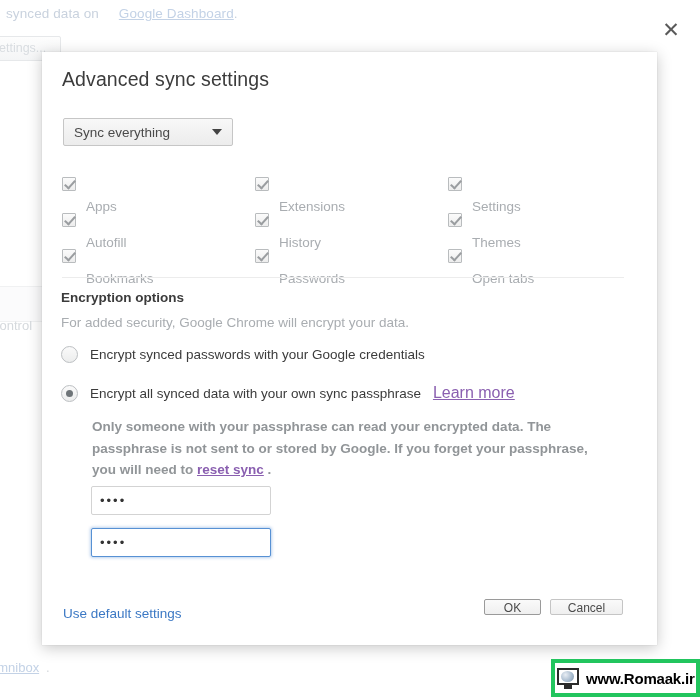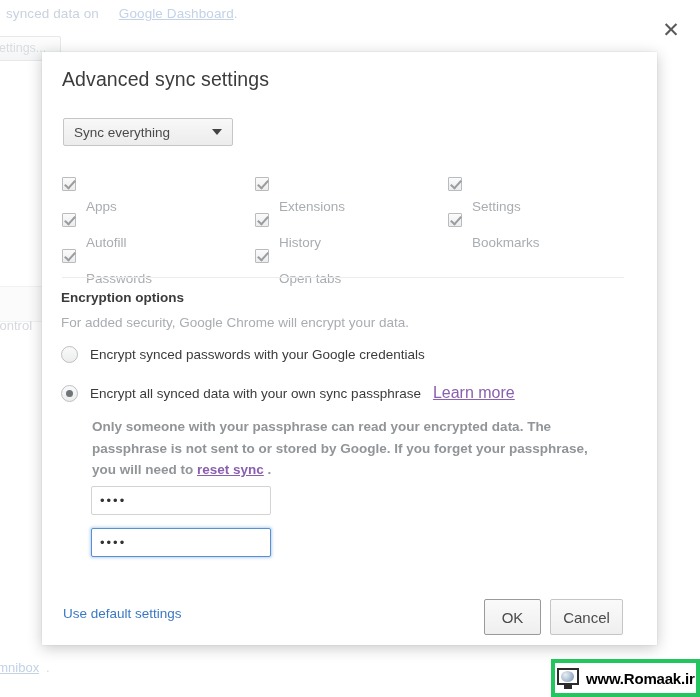--- a/index.html
+++ b/index.html
@@ -364,26 +364,26 @@
     position: absolute;
     left: 63px;
     top: 606px;
     font-size: 13.5px;
     color: #3b78c4;
     text-decoration: none;
     cursor: pointer;
   }
   .btn {
     position: absolute;
-    height: 36px;
+    height: 16px;
     box-sizing: border-box;
     border-radius: 2px;
     background: linear-gradient(to bottom, #fafafa, #efefef);
     font-family: "Liberation Sans", sans-serif;
-    font-size: 15px;
+    font-size: 12px;
     color: #4b4b4b;
     cursor: default;
   }
   .btn.ok {
     left: 484px;
     top: 599px;
     width: 57px;
     border: 1px solid #9a9a9a;
   }
   .btn.cancel {
@@ -436,20 +436,24 @@
     <span class="dt-label">Settings</span>
   </div>
 
   <div class="dt-item">
     <span class="cbx"></span>
     <span class="dt-label">Autofill</span>
   </div>
   <div class="dt-item">
     <span class="cbx"></span>
     <span class="dt-label">History</span>
+  </div>
+  <div class="dt-item">
+    <span class="cbx"></span>
+    <span class="dt-label">Themes</span>
   </div>
 
   <div class="dt-item">
     <span class="cbx"></span>
     <span class="dt-label">Bookmarks</span>
   </div>
   <div class="dt-item">
     <span class="cbx"></span>
     <span class="dt-label">Passwords</span>
   </div>

